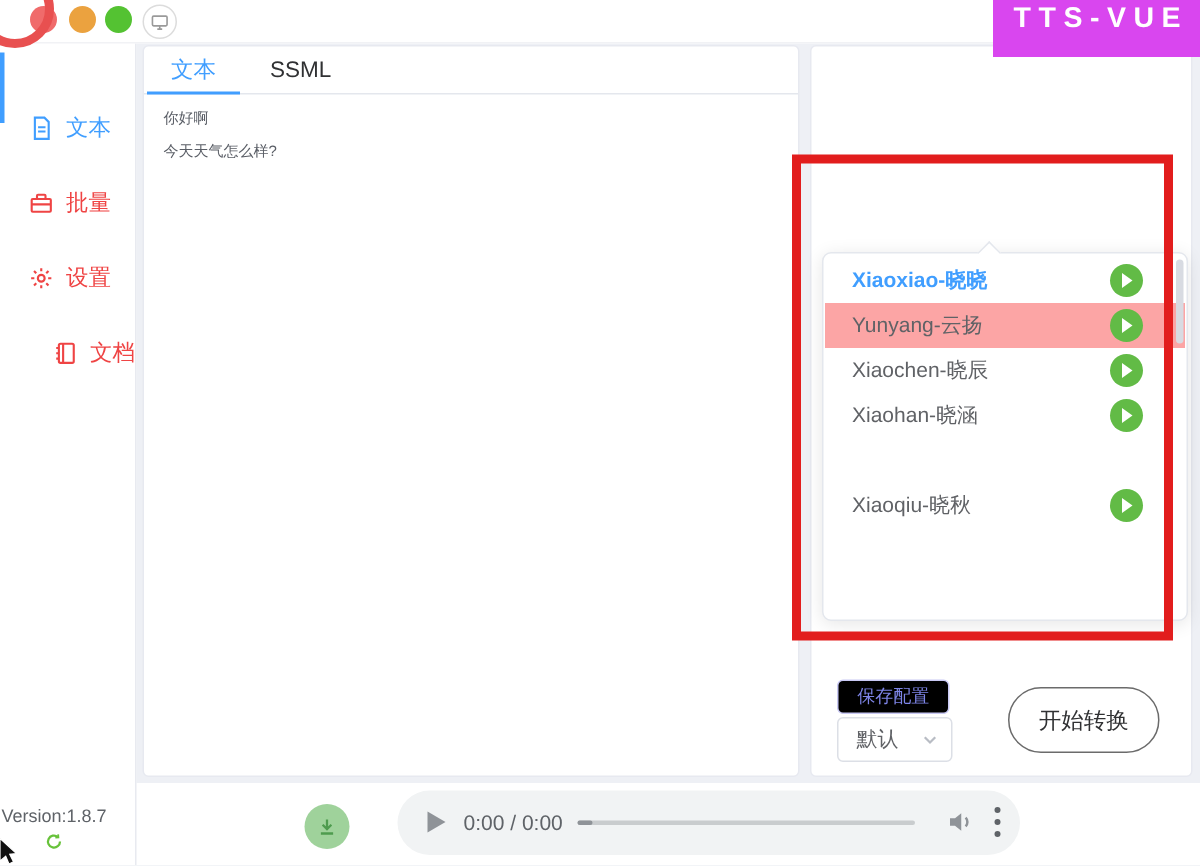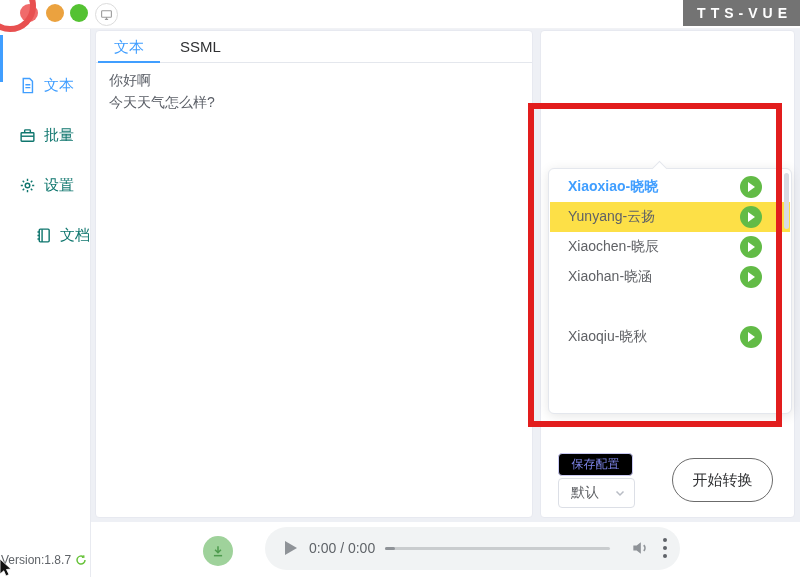--- a/index.html
+++ b/index.html
@@ -12,60 +12,60 @@
   .abs{position:absolute;}
 
   
   .titlebar{left:0;top:0;width:800px;height:28px;background:#ffffff;border-bottom:1px solid #f1f2f5;z-index:5;}
   .corner-arc{left:-16px;top:-20px;width:40px;height:40px;border-radius:50%;border:6px solid #e85050;background:transparent;z-index:6;}
   .light{width:18px;height:18px;border-radius:50%;top:4px;}
   .light.red{left:20px;background:#f06b6b;}
   .light.orange{left:46px;background:#eba23f;}
   .light.green{left:70px;background:#54c232;}
   .tool-circle{left:95px;top:3px;width:21px;height:21px;border-radius:50%;border:1px solid #dcdcdc;background:#fff;display:flex;align-items:center;justify-content:center;color:#9a9a9a;}
-  .logo{right:0;top:0;height:26px;background:#737373;color:#fff;display:flex;align-items:center;
-        padding:0 8px 0 14px;font-size:14px;font-weight:bold;letter-spacing:5px;z-index:7;}
+  .logo{right:0;top:0;height:26px;background:#d946ef;color:#fff;display:flex;align-items:center;
+        padding:0 8px 12px 14px;font-size:19px;font-weight:bold;letter-spacing:5px;z-index:7;}
 
   
   .sidebar{left:0;top:28px;width:90px;height:549px;background:#fff;border-right:1px solid #e8eaf0;z-index:4;}
-  .side-item{position:absolute;left:0;width:90px;height:30px;display:flex;align-items:center;color:#0f766e;font-size:15px;cursor:pointer;}
+  .side-item{position:absolute;left:0;width:90px;height:30px;display:flex;align-items:center;color:#ef4444;font-size:15px;cursor:pointer;}
   .side-item .ic{margin-left:19px;margin-right:8px;display:flex;align-items:center;}
   .side-item.active{color:#409eff;}
   .active-bar{left:0;top:7px;width:3px;height:47px;background:#409eff;}
-  .version{left:1px;bottom:10px;font-size:12px;color:#5f6368;display:flex;align-items:center;gap:4px;}
+  .version{left:1px;bottom:10px;font-size:12px;color:#5f6368;display:flex;align-items:center;gap:4px;flex-direction:column;}
   .cursor-arrow{left:0;top:559px;z-index:60;}
 
   
   .main-card{left:95px;top:30px;width:438px;height:488px;background:#fff;border:1px solid #e7e9f0;border-radius:4px;box-sizing:border-box;z-index:3;}
   .tabbar{position:absolute;left:0;top:0;width:100%;height:31px;border-bottom:1px solid #e4e7ed;display:flex;align-items:center;}
   .tab{font-size:15px;padding:0 18px;height:30px;line-height:30px;color:#303133;cursor:pointer;position:relative;}
   .tab.active{color:#409eff;}
   .tab.active::after{content:"";position:absolute;left:2px;right:2px;bottom:-1px;height:2px;background:#409eff;}
-  .editor-text{position:absolute;left:13px;top:38px;right:13px;font-size:14px;color:#5a5e66;line-height:22px;white-space:pre-line;}
+  .editor-text{position:absolute;left:13px;top:38px;right:13px;font-size:10px;color:#5a5e66;line-height:22px;white-space:pre-line;}
 
   
   .right-card{left:540px;top:30px;width:255px;height:488px;background:#fff;border:1px solid #e7e9f0;border-radius:4px;box-sizing:border-box;z-index:3;}
   .field-label{font-size:14px;color:#606266;}
   .lang-label{left:556px;top:42px;}
   .select-box{left:553px;top:62px;width:230px;height:30px;background:#fff;border:1px solid #dcdfe6;border-radius:4px;box-sizing:border-box;
               display:flex;align-items:center;font-size:14px;color:#606266;padding:0 10px 0 12px;justify-content:space-between;cursor:pointer;}
   .voice-label{left:556px;top:111px;}
   .voice-input{left:553px;top:129px;width:228px;height:28px;background:#fff;border:1px solid #409eff;border-radius:4px;box-sizing:border-box;
                display:flex;align-items:center;font-size:14px;padding:0 10px 0 10px;justify-content:space-between;cursor:text;}
   .sel-text{background:#5f9bd8;color:#12294c;padding:1px 2px;}
   .chev{width:12px;height:12px;color:#b8bcc4;flex:0 0 auto;}
 
   
   .dropdown{left:548px;top:168px;width:244px;height:246px;background:#fff;border:1px solid #e4e7ed;border-radius:6px;
             box-shadow:0 2px 12px rgba(0,0,0,.10);box-sizing:border-box;z-index:20;}
   .dd-arrow{left:654px;top:163px;width:10px;height:10px;background:#fff;border-left:1px solid #e4e7ed;border-top:1px solid #e4e7ed;transform:rotate(45deg);z-index:21;}
   .dd-row{position:absolute;left:1px;width:240px;height:30px;display:flex;align-items:center;justify-content:space-between;
           padding:0 28px 0 18px;box-sizing:border-box;font-size:14px;color:#606266;cursor:pointer;}
   .dd-row.rsel{color:#409eff;font-weight:bold;}
-  .dd-row.rhover{background:#fde047;}
+  .dd-row.rhover{background:#fca5a5;}
   .play-btn{width:22px;height:22px;border-radius:50%;background:#62bb46;position:relative;flex:0 0 auto;cursor:pointer;}
   .play-btn::after{content:"";position:absolute;left:8px;top:6px;border-left:7px solid #fff;border-top:5px solid transparent;border-bottom:5px solid transparent;}
   .dd-scroll{left:784px;top:173px;width:5px;height:56px;background:#d8dbe2;border-radius:3px;z-index:22;}
 
   
   .red-box{left:528px;top:103px;width:254px;height:324px;border:6px solid #e21d1d;box-sizing:border-box;z-index:40;pointer-events:none;}
 
   
   .save-btn{left:558px;top:453px;width:75px;height:23px;background:#000000;border:1px solid #c9c9f4;border-radius:4px;box-sizing:border-box;
             color:#7e85e8;font-size:12px;display:flex;align-items:center;justify-content:center;cursor:pointer;z-index:3;}

